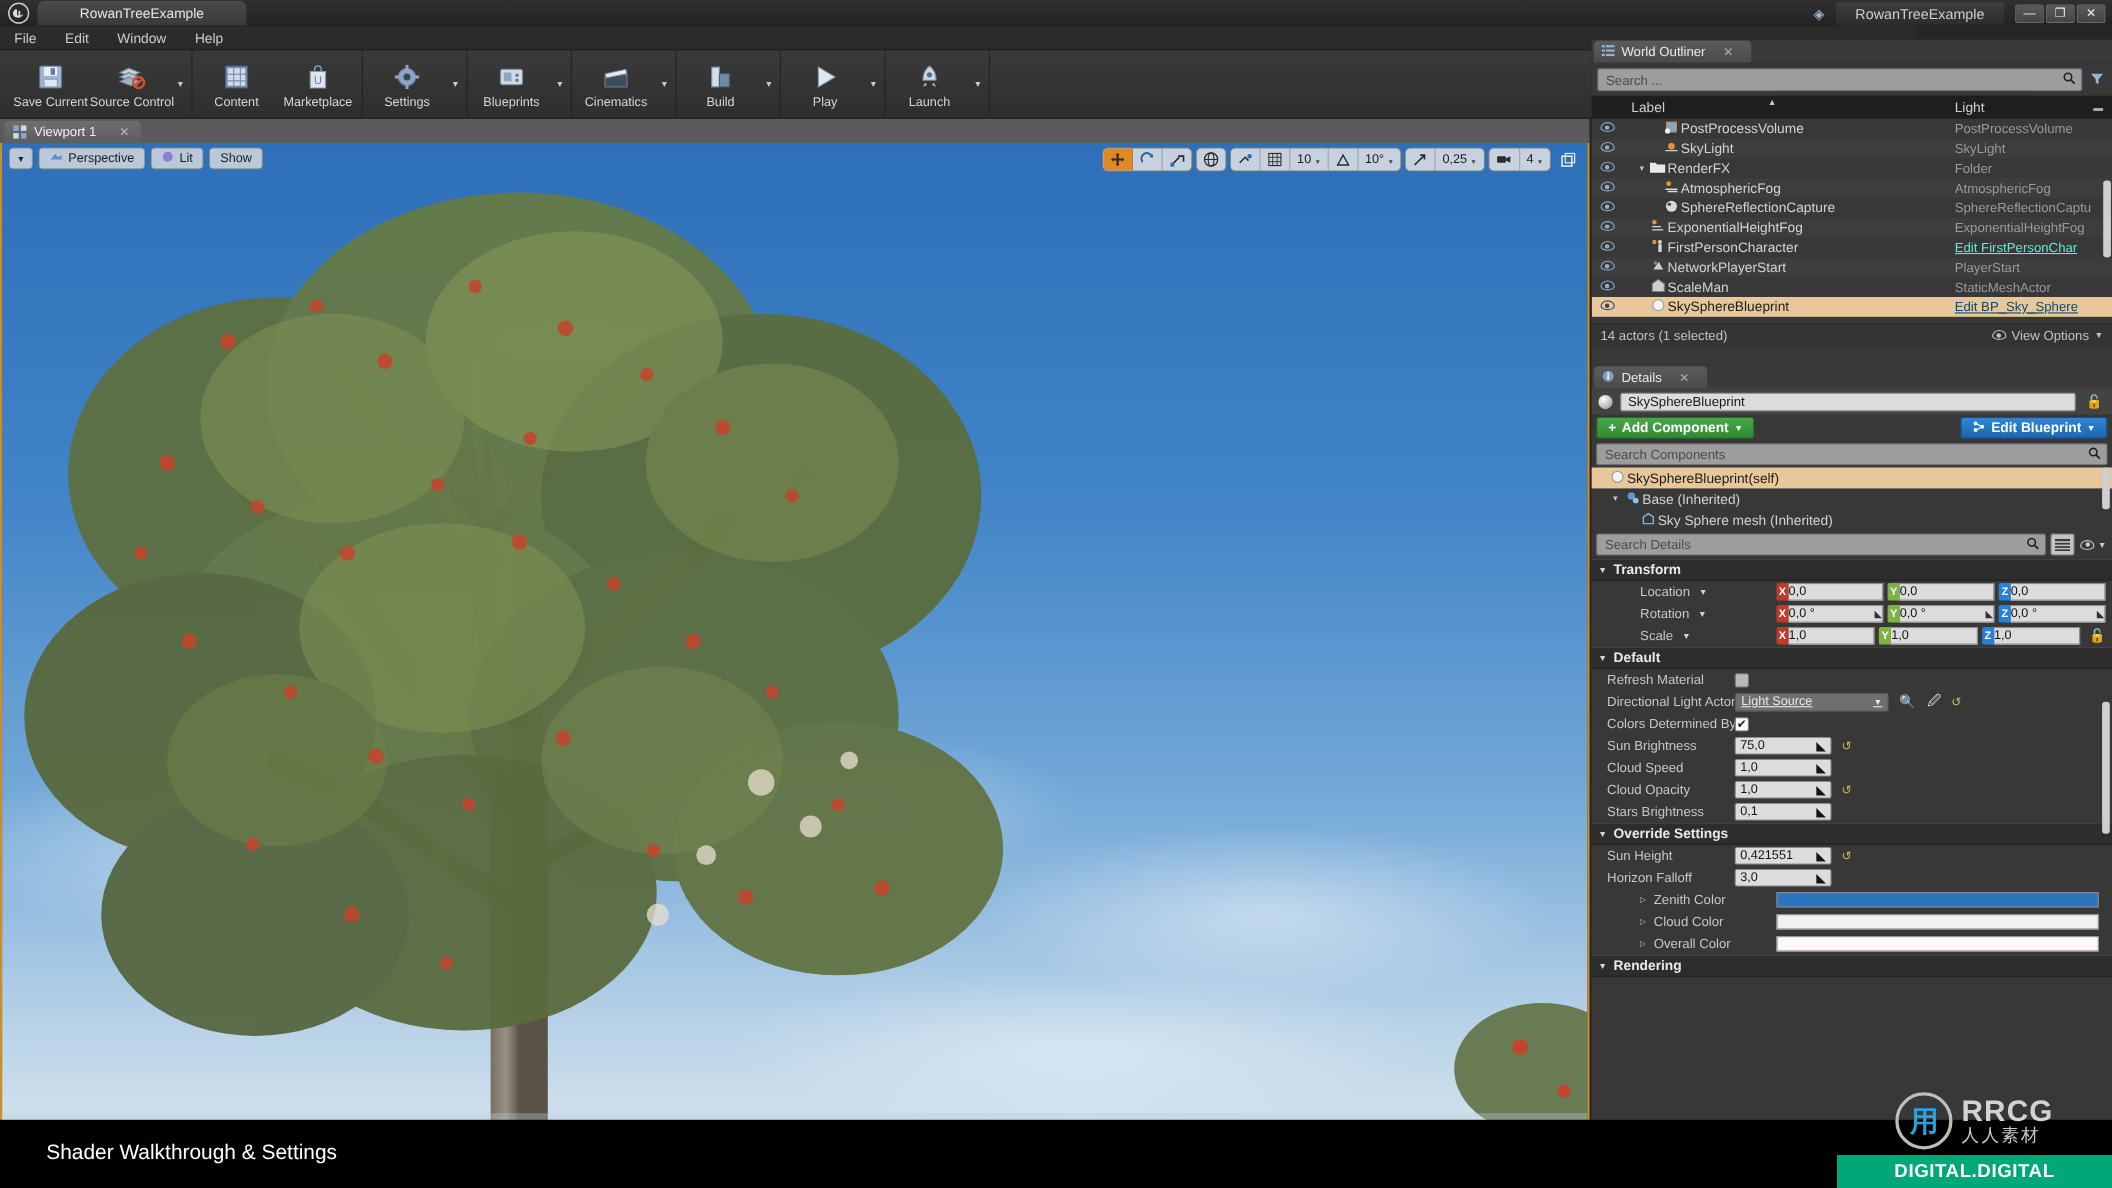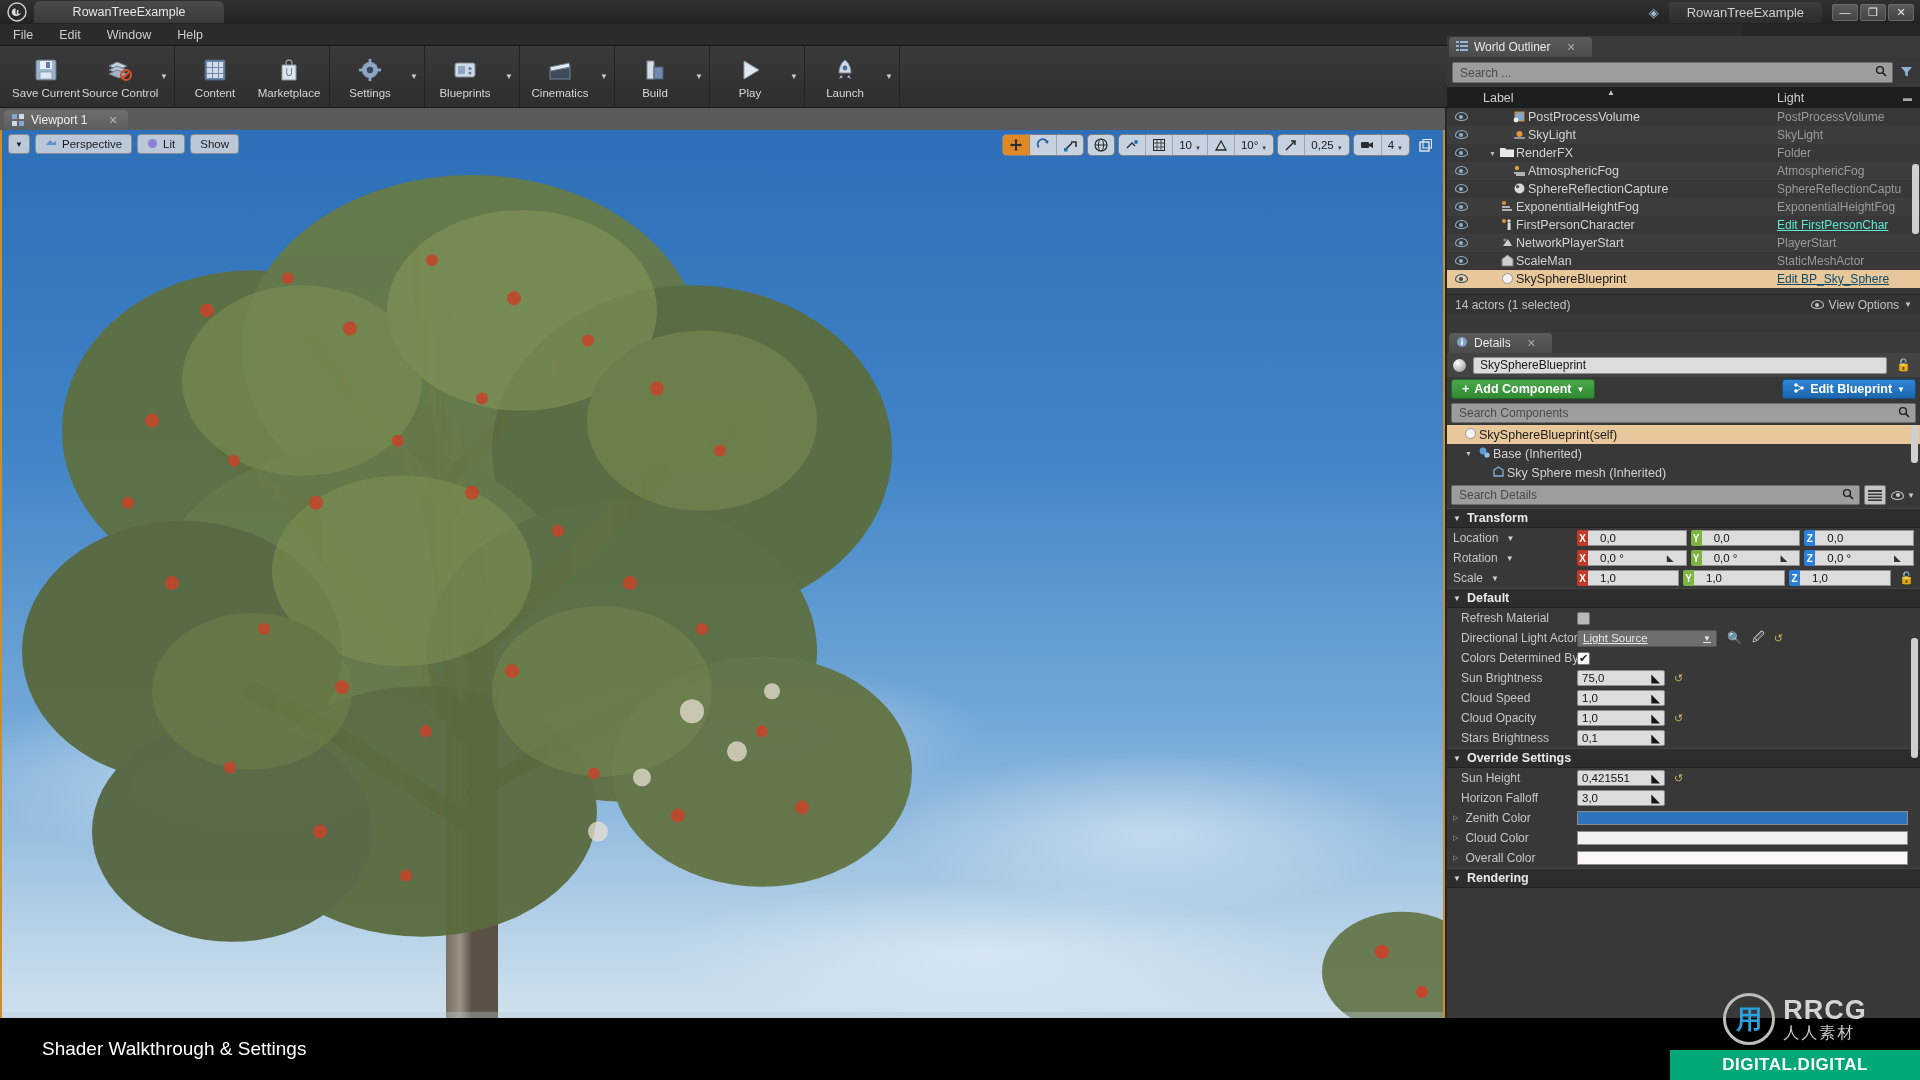--- a/index.html
+++ b/index.html
@@ -260,36 +260,36 @@
     height: 20px; background: #2d2d2d; display: flex; align-items: center; gap: 6px;
     padding-left: 6px; color: #e9e9e9; font-size: 12.5px; font-weight: bold;
     border-top: 1px solid #444; border-bottom: 1px solid #222;
   }
   .cat-tri { font-size: 8px; color: #d8d8d8; }
   .prop-row { height: 20px; display: flex; align-items: center; position: relative; }
   .prop-label {
     width: 130px; padding-left: 14px; color: #c6c6c6; font-size: 12px;
     white-space: nowrap; overflow: hidden;
   }
-  .prop-label.sub { padding-left: 6px; display: flex; align-items: center; gap: 4px; }
+  .prop-label.sub { padding-left: 6px; display: flex; align-items: center; gap: 4px; margin-left: 38px; }
   .prop-dd { color: #d0d0d0; font-size: 8px; margin-left: 4px; }
   .prop-fields { flex: 1; display: flex; align-items: center; gap: 4px; padding-right: 6px; }
   .axis-field { display: flex; align-items: center; flex: 1; }
   .axis-tag {
     width: 11px; height: 16px; display: flex; align-items: center; justify-content: center;
     color: #fff; font-size: 10px; font-weight: bold;
     border-top-left-radius: 2px; border-bottom-left-radius: 2px;
   }
   .axis-x { background: #c0392b; }
   .axis-y { background: #7cb342; }
   .axis-z { background: #2980d9; }
   .num-input {
     flex: 1; height: 16px; background: #dcdcdc; border: 1px solid #8e8e8e; border-left: none;
     color: #141414; font-size: 11.5px; display: flex; align-items: center;
-    padding: 0 12px; justify-content: space-between;
+    padding: 0 0; justify-content: space-between;
   }
   .num-input .arrows { color: #333; font-size: 9px; }
   .plain-input {
     width: 88px; height: 16px; background: #dcdcdc; border: 1px solid #8e8e8e; border-radius: 2px;
     color: #141414; font-size: 11.5px; display: flex; align-items: center;
     padding: 0 4px; justify-content: space-between;
   }
   .wide-input {
     width: 140px; height: 17px; background: #6f6f6f; border: 1px solid #555; border-radius: 2px;
     color: #e8e8e8; font-size: 11.5px; display: flex; align-items: center;

